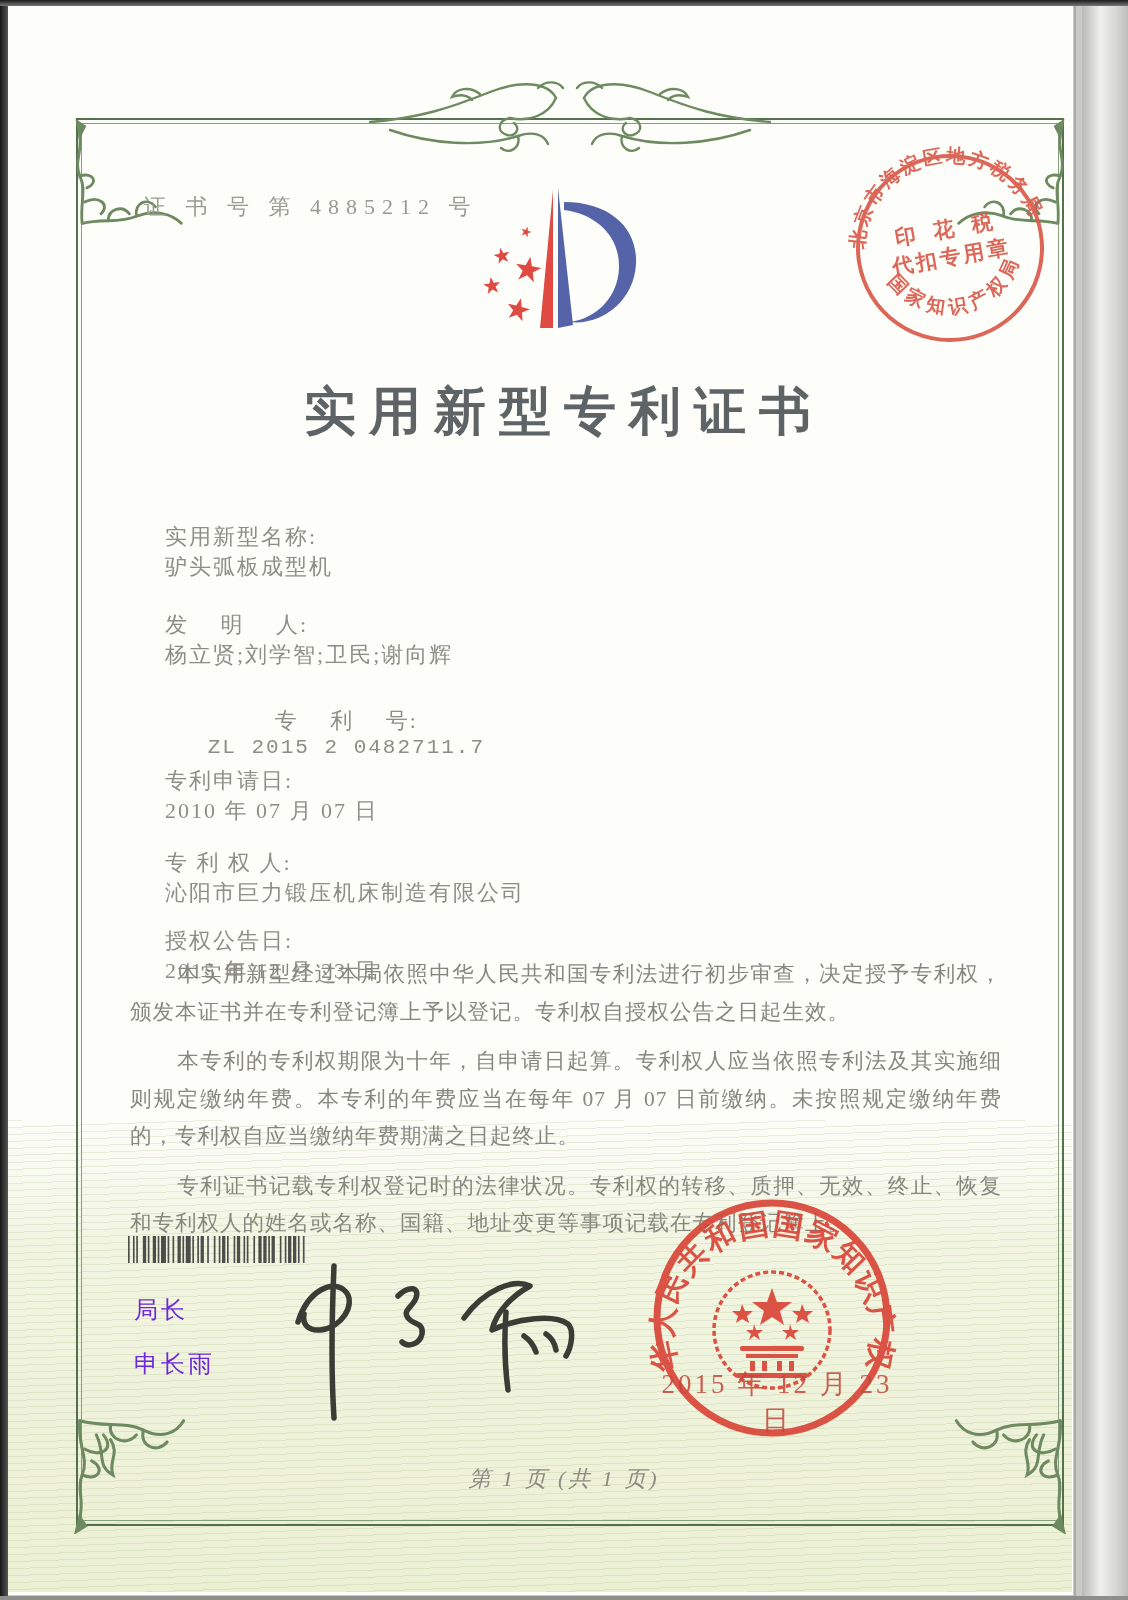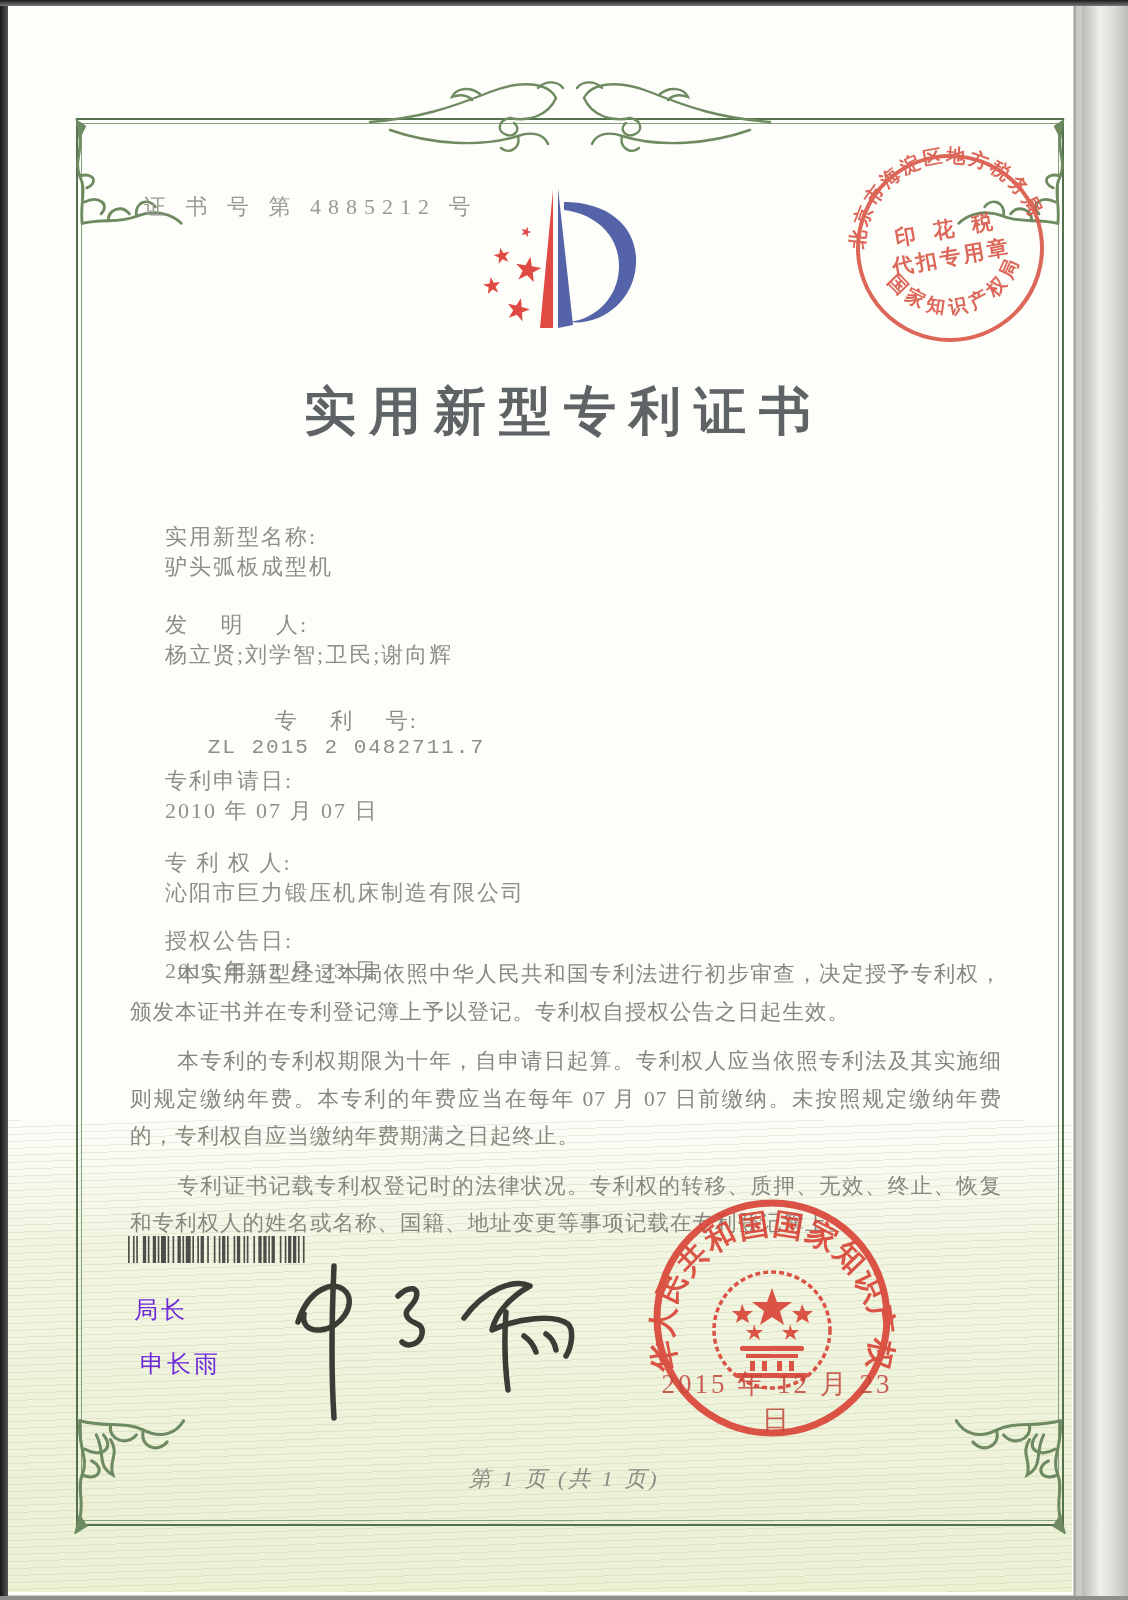--- a/index.html
+++ b/index.html
@@ -51,21 +51,21 @@
   .f3{top:740px;} .f4{top:822px;} .f5{top:900px;}
 
   .paras{position:absolute;left:118px;top:944px;width:896px;font-size:21.5px;line-height:37.5px;
          color:#87877f;text-align:justify;letter-spacing:1px;}
   .paras p{margin:12px;text-indent:2.2em;}
 
   .barcode{position:absolute;left:128px;top:1236px;width:292px;height:27px;}
 
   .signer{position:absolute;left:134px;top:1294px;font-size:24px;color:#6d28d9;letter-spacing:3px;
           font-family:"Liberation Sans","DejaVu Sans",sans-serif;}
-  .signer .name{display:block;margin-top:22px;margin-left:6px;}
+  .signer .name{display:block;margin-top:22px;}
 
   .signature{position:absolute;left:268px;top:1252px;width:330px;height:170px;color:#3c3c36;}
 
   .seal{position:absolute;left:646px;top:1192px;width:252px;height:252px;opacity:.93;}
   .seal-date{position:absolute;left:652px;top:1366px;width:250px;text-align:center;
              font-size:27px;color:#c2473c;letter-spacing:3px;opacity:.85;}
 
   .footer{position:absolute;left:0;top:1464px;width:100%;text-align:center;
           font-size:22px;letter-spacing:3px;color:#8b8b83;font-style:italic;}
 

